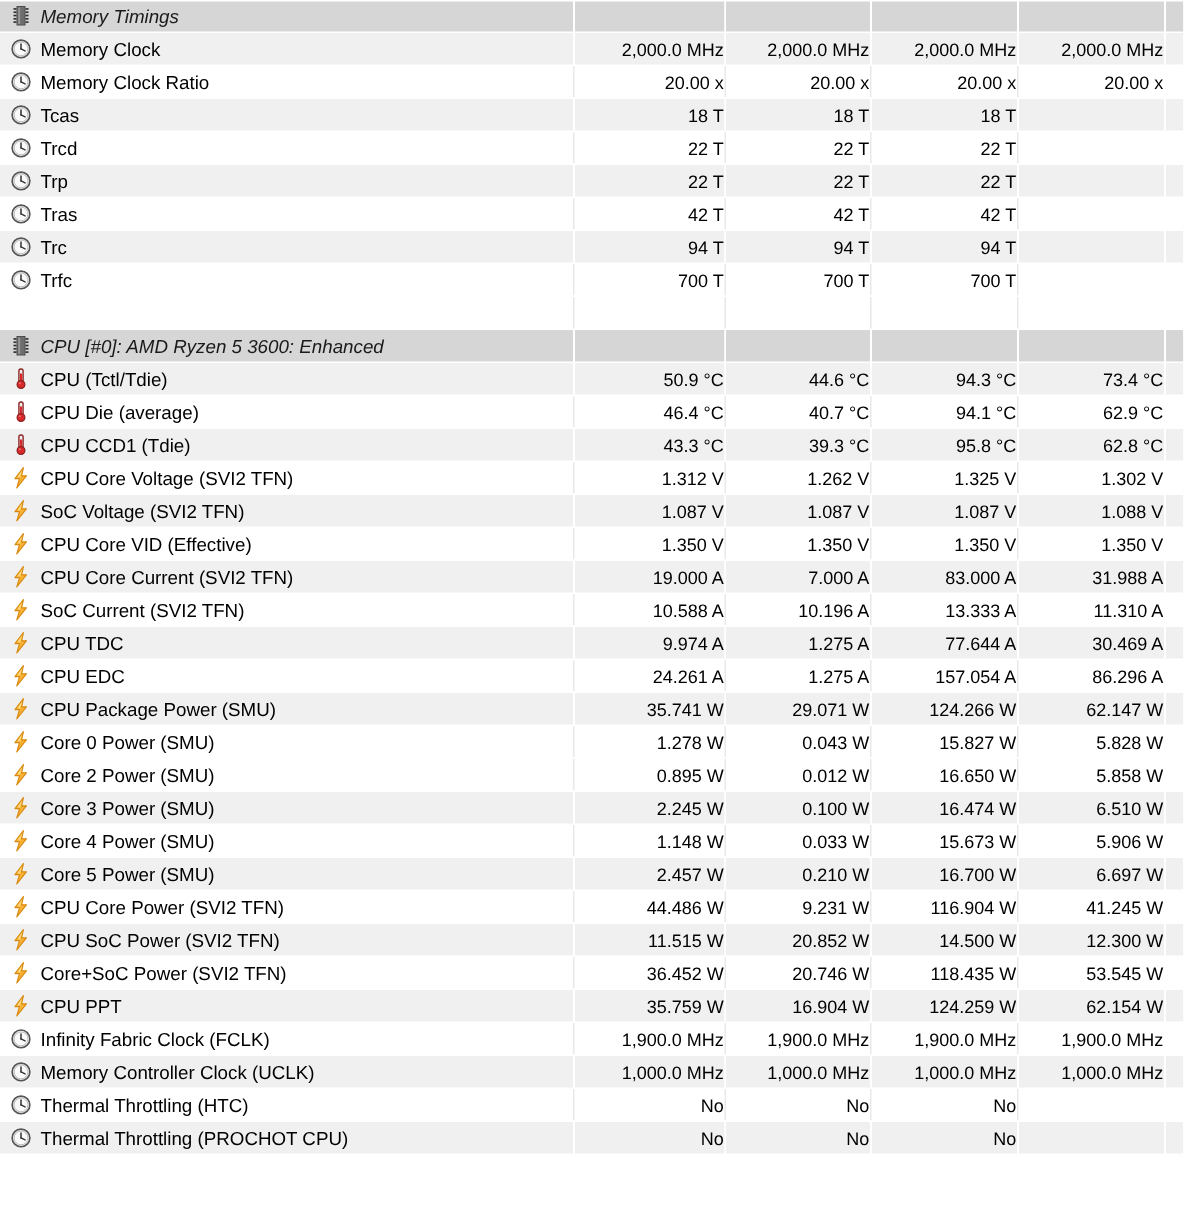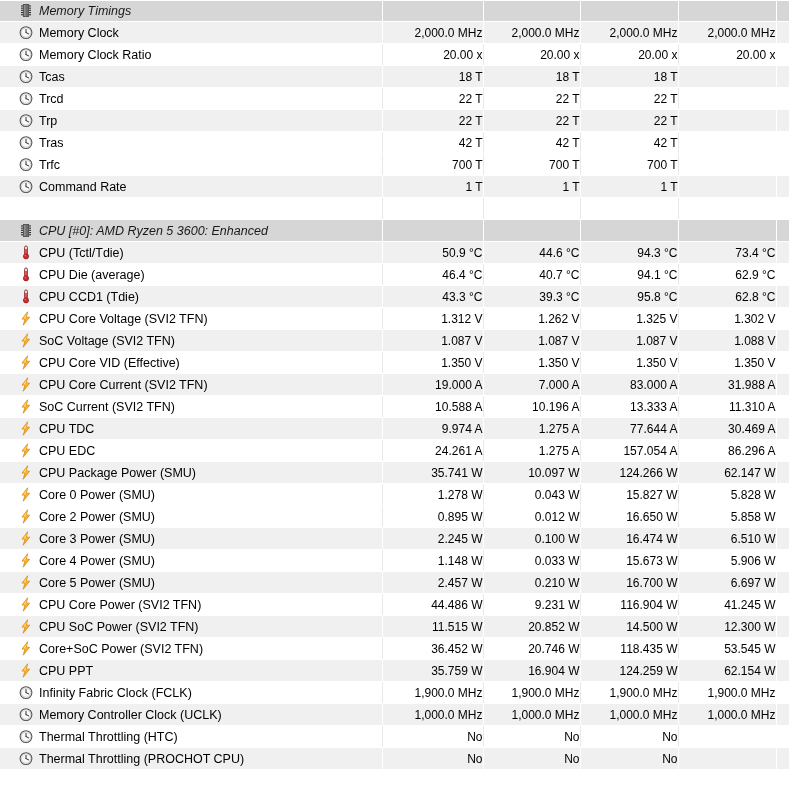--- a/index.html
+++ b/index.html
@@ -80,21 +80,20 @@
   tr.band-a td.val { border-left: 1px solid #ffffff; }
   tr.band-b td.val { border-left: 1px solid #e9e9e9; }
   td.extra { border-left: 1px solid #ffffff; }
 
   .lblwrap {
     display: flex;
     align-items: center;
     height: 21px;
     padding-left: 7px;
     gap: 6px;
-    margin-left: 12px;
   }
   .lbltext {
     line-height: 14px;
     font-size: 12.5px;
     letter-spacing: 0px;
   }
   .icon {
     width: 14px;
     height: 15px;
     flex: 0 0 14px;
@@ -271,57 +270,57 @@
               </span>
               <span class="lbltext">Tras</span>
             </div>
           </td>
           <td class="val">42 T</td>
           <td class="val">42 T</td>
           <td class="val">42 T</td>
           <td class="val"></td>
           <td class="extra"></td>
         </tr>
+        <tr class="row band-a">
+          <td class="lbl">
+            <div class="lblwrap">
+              <span class="icon">
+                <svg width="14" height="15" viewBox="0 0 14 15">
+                  <circle cx="7" cy="7.6" r="5.9" fill="#f2f2f2" stroke="#555555" stroke-width="1.1"></circle>
+                  <circle cx="7" cy="7.6" r="4.6" fill="#fafafa" stroke="#aaaaaa" stroke-width="0.5"></circle>
+                  <line x1="7" y1="7.6" x2="7" y2="4.4" stroke="#333333" stroke-width="1" stroke-linecap="round"></line>
+                  <line x1="7" y1="7.6" x2="9.7" y2="8.9" stroke="#333333" stroke-width="1" stroke-linecap="round"></line>
+                </svg>
+              </span>
+              <span class="lbltext">Trc</span>
+            </div>
+          </td>
+          <td class="val">94 T</td>
+          <td class="val">94 T</td>
+          <td class="val">94 T</td>
+          <td class="val"></td>
+          <td class="extra"></td>
+        </tr>
         <tr class="row band-b">
           <td class="lbl">
             <div class="lblwrap">
               <span class="icon">
                 <svg width="14" height="15" viewBox="0 0 14 15">
                   <circle cx="7" cy="7.6" r="5.9" fill="#f2f2f2" stroke="#555555" stroke-width="1.1"></circle>
                   <circle cx="7" cy="7.6" r="4.6" fill="#fafafa" stroke="#aaaaaa" stroke-width="0.5"></circle>
                   <line x1="7" y1="7.6" x2="7" y2="4.4" stroke="#333333" stroke-width="1" stroke-linecap="round"></line>
                   <line x1="7" y1="7.6" x2="9.7" y2="8.9" stroke="#333333" stroke-width="1" stroke-linecap="round"></line>
                 </svg>
               </span>
               <span class="lbltext">Trfc</span>
             </div>
           </td>
           <td class="val">700 T</td>
           <td class="val">700 T</td>
           <td class="val">700 T</td>
-          <td class="val"></td>
-          <td class="extra"></td>
-        </tr>
-        <tr class="row band-a">
-          <td class="lbl">
-            <div class="lblwrap">
-              <span class="icon">
-                <svg width="14" height="15" viewBox="0 0 14 15">
-                  <circle cx="7" cy="7.6" r="5.9" fill="#f2f2f2" stroke="#555555" stroke-width="1.1"></circle>
-                  <circle cx="7" cy="7.6" r="4.6" fill="#fafafa" stroke="#aaaaaa" stroke-width="0.5"></circle>
-                  <line x1="7" y1="7.6" x2="7" y2="4.4" stroke="#333333" stroke-width="1" stroke-linecap="round"></line>
-                  <line x1="7" y1="7.6" x2="9.7" y2="8.9" stroke="#333333" stroke-width="1" stroke-linecap="round"></line>
-                </svg>
-              </span>
-              <span class="lbltext">Command Rate</span>
-            </div>
-          </td>
-          <td class="val">1 T</td>
-          <td class="val">1 T</td>
-          <td class="val">1 T</td>
           <td class="val"></td>
           <td class="extra"></td>
         </tr>
         <tr class="row spacer">
           <td class="lbl"></td>
           <td class="val"></td>
           <td class="val"></td>
           <td class="val"></td>
           <td class="val"></td>
           <td class="extra"></td>
@@ -549,21 +548,21 @@
               <span class="icon">
                 <svg width="14" height="15" viewBox="0 0 14 15">
                   <path d="M8.6 0.8 L3.0 8.1 L6.0 8.1 L4.2 14.2 L10.6 6.2 L7.4 6.2 Z" fill="#f9b233" stroke="#d98a12" stroke-width="0.8" stroke-linejoin="round"></path>
                   <path d="M8.0 2.0 L4.4 7.4 L6.4 7.4 Z" fill="#ffe08a" opacity="0.85"></path>
                 </svg>
               </span>
               <span class="lbltext">CPU Package Power (SMU)</span>
             </div>
           </td>
           <td class="val">35.741 W</td>
-          <td class="val">10.097 W</td>
+          <td class="val">29.071 W</td>
           <td class="val">124.266 W</td>
           <td class="val">62.147 W</td>
           <td class="extra"></td>
         </tr>
         <tr class="row band-b">
           <td class="lbl">
             <div class="lblwrap">
               <span class="icon">
                 <svg width="14" height="15" viewBox="0 0 14 15">
                   <path d="M8.6 0.8 L3.0 8.1 L6.0 8.1 L4.2 14.2 L10.6 6.2 L7.4 6.2 Z" fill="#f9b233" stroke="#d98a12" stroke-width="0.8" stroke-linejoin="round"></path>

